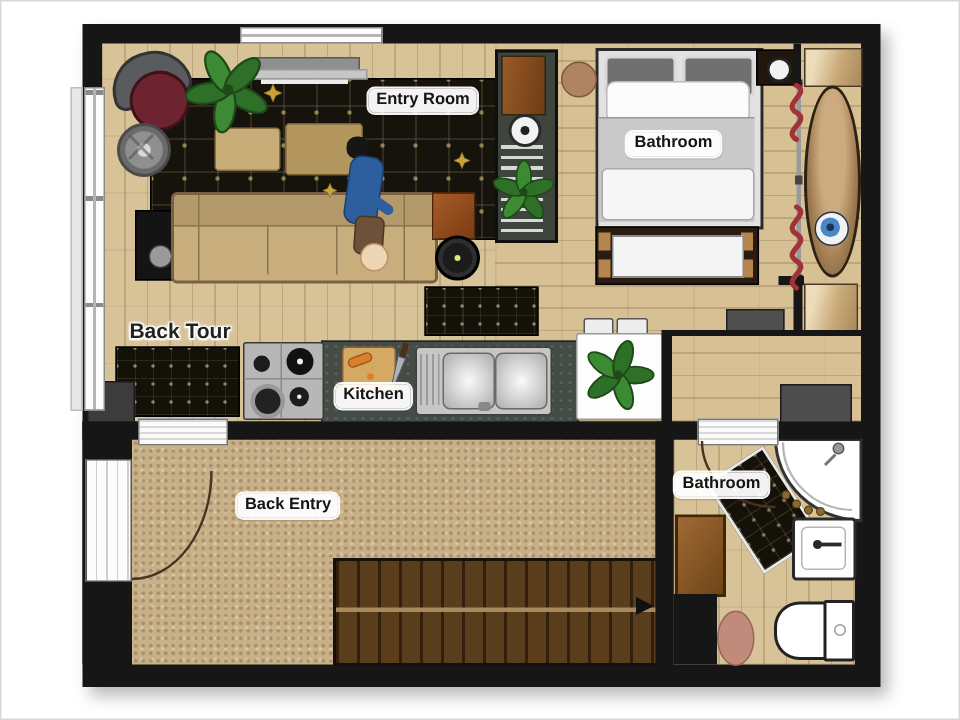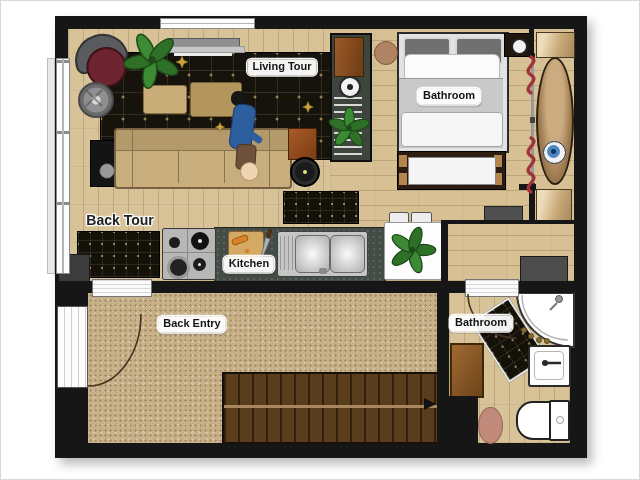--- a/index.html
+++ b/index.html
@@ -242,20 +242,20 @@
       </g>
     </g>
     <g>
       <path d="M545 363 h16" stroke="#2a2a2a" stroke-width="2.5"></path>
       <circle cx="545" cy="363" r="3" fill="#2a2a2a"></circle>
     </g>
     <path d="M424 398 L436 404 L424 410 Z" fill="#111"></path>
     <path d="M86 90 L102 106 M86 106 L102 90" stroke="rgba(80,80,80,.55)" stroke-width="2"></path>
   </svg>
 
-  <div class="rlabel" style="left:282px;top:67px;">Living Tour</div>
+  <div class="rlabel" style="left:282px;top:67px;">Entry Room</div>
   <div class="rlabel" style="left:449px;top:96px;">Bathroom</div>
   <div class="rlabel" style="left:249px;top:264px;">Kitchen</div>
   <div class="rlabel vtour" style="left:120px;top:221px;">Back Tour</div>
-  <div class="rlabel" style="left:192px;top:324px;">Back Entry</div>
+  <div class="rlabel" style="left:192px;top:337px;">Back Entry</div>
   <div class="rlabel" style="left:481px;top:323px;">Bathroom</div>
 
 </div>
 
 </body></html>

